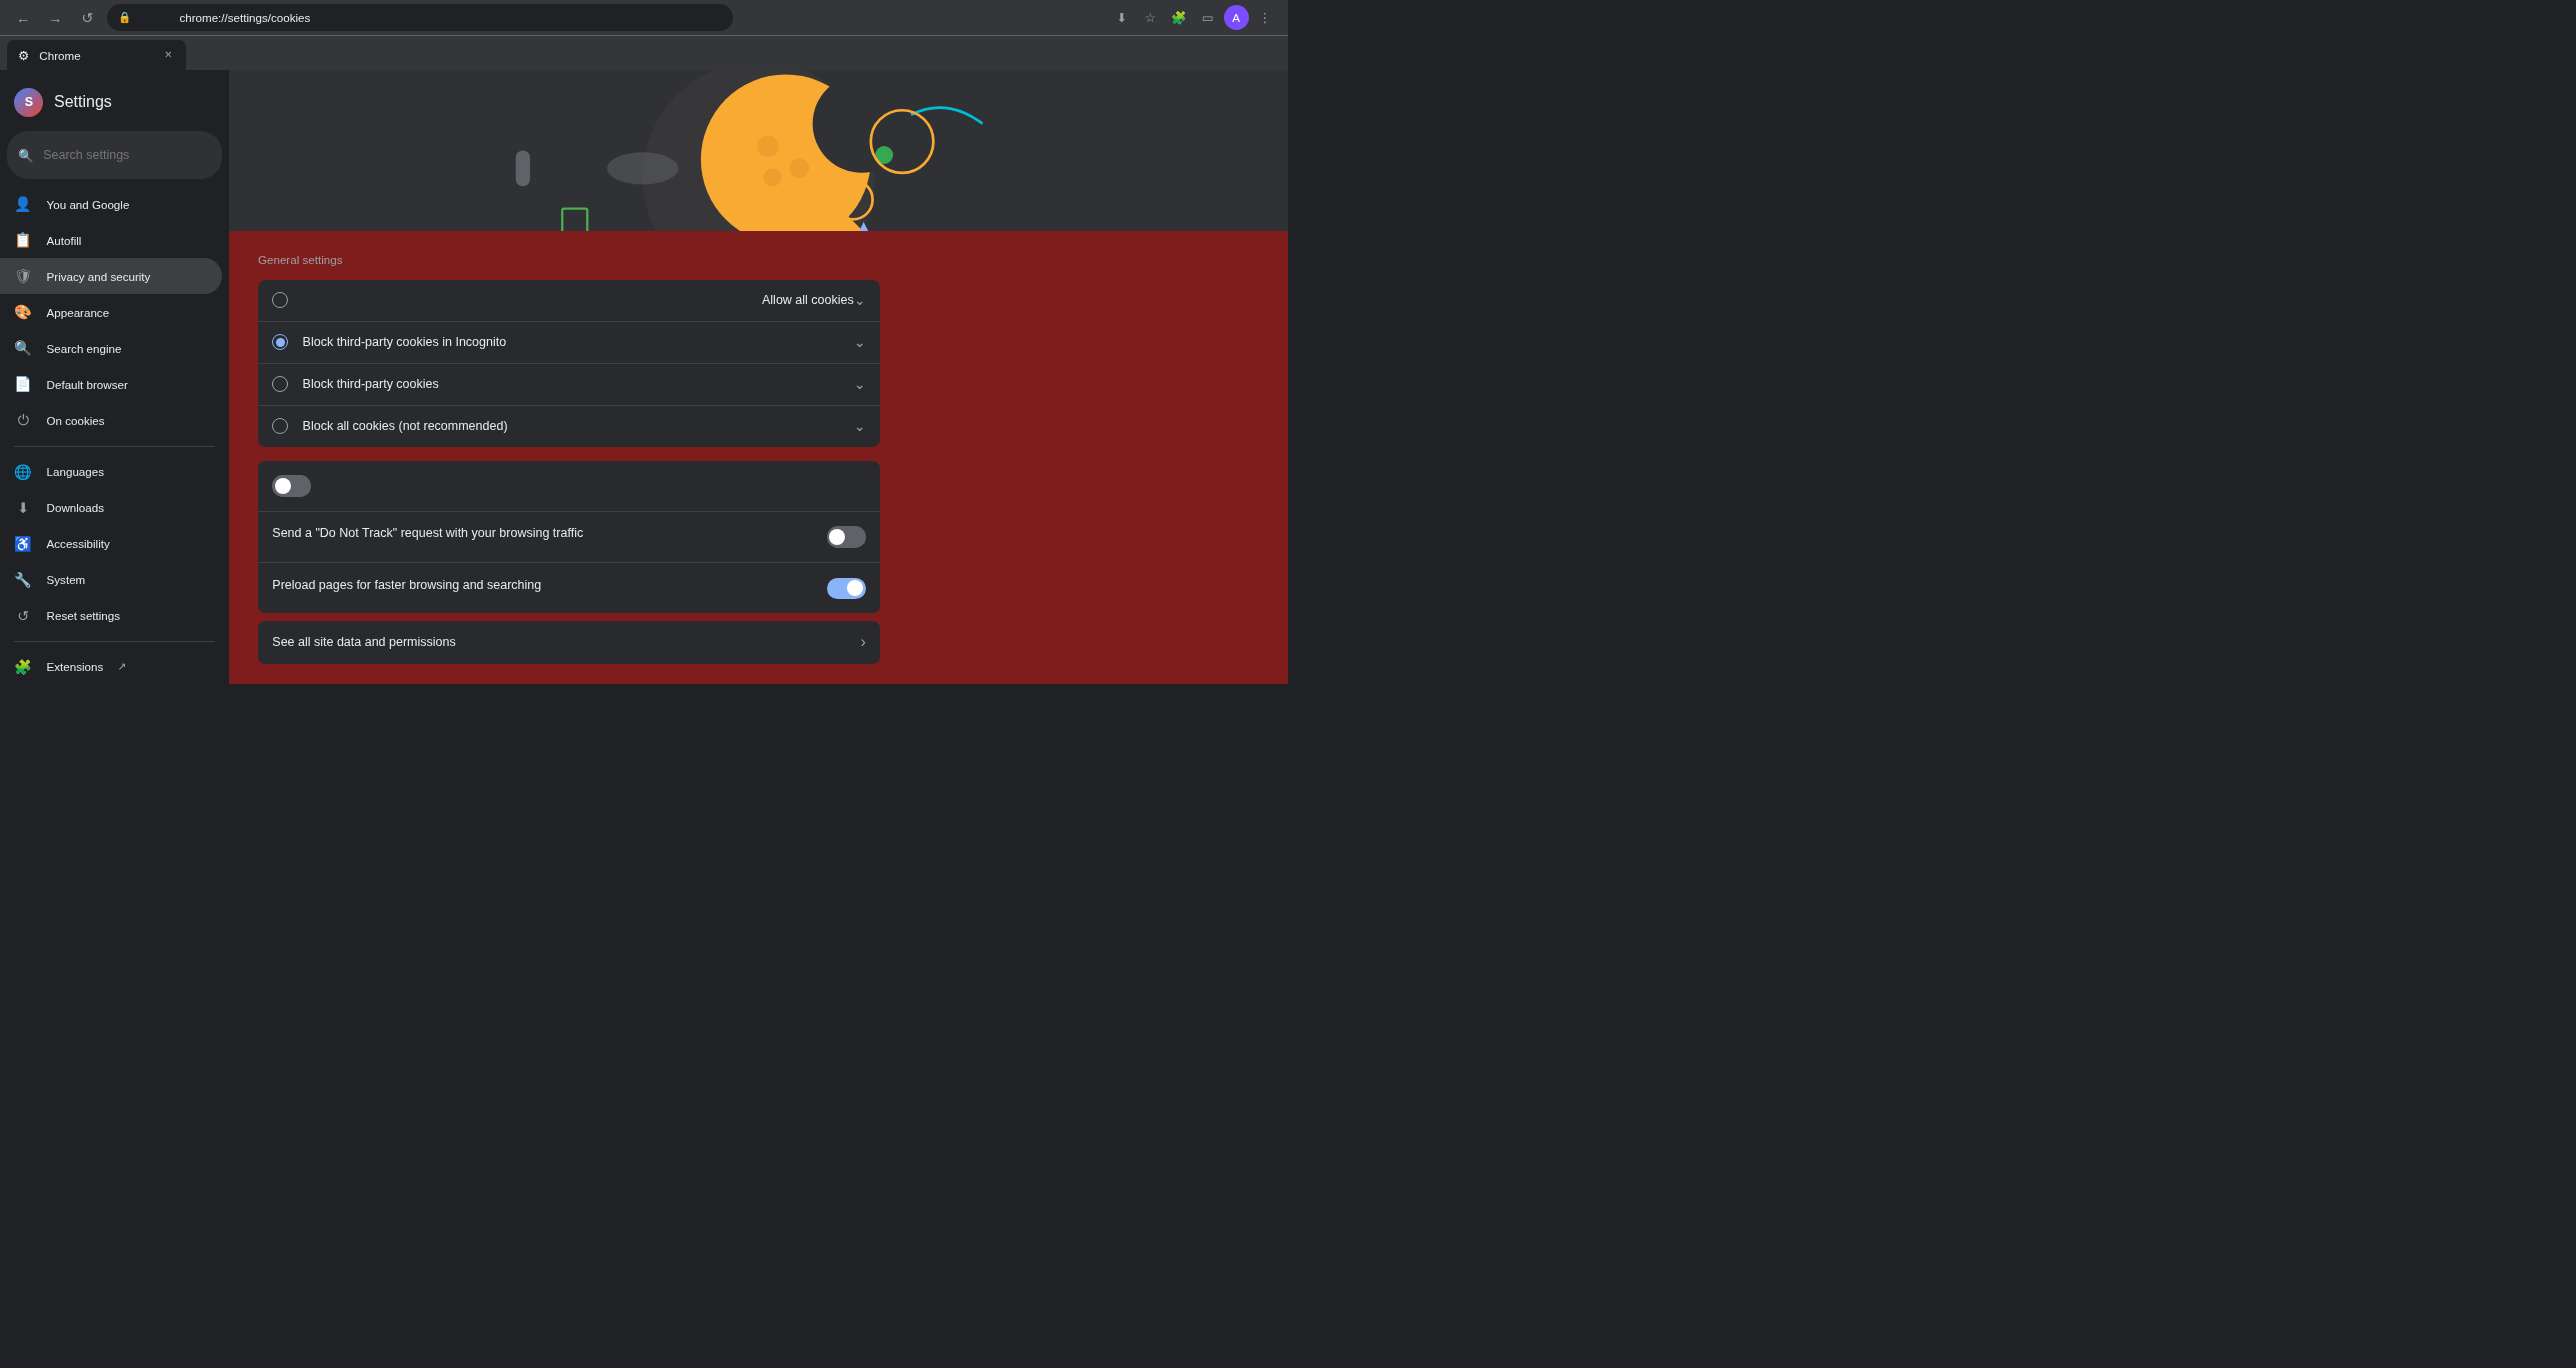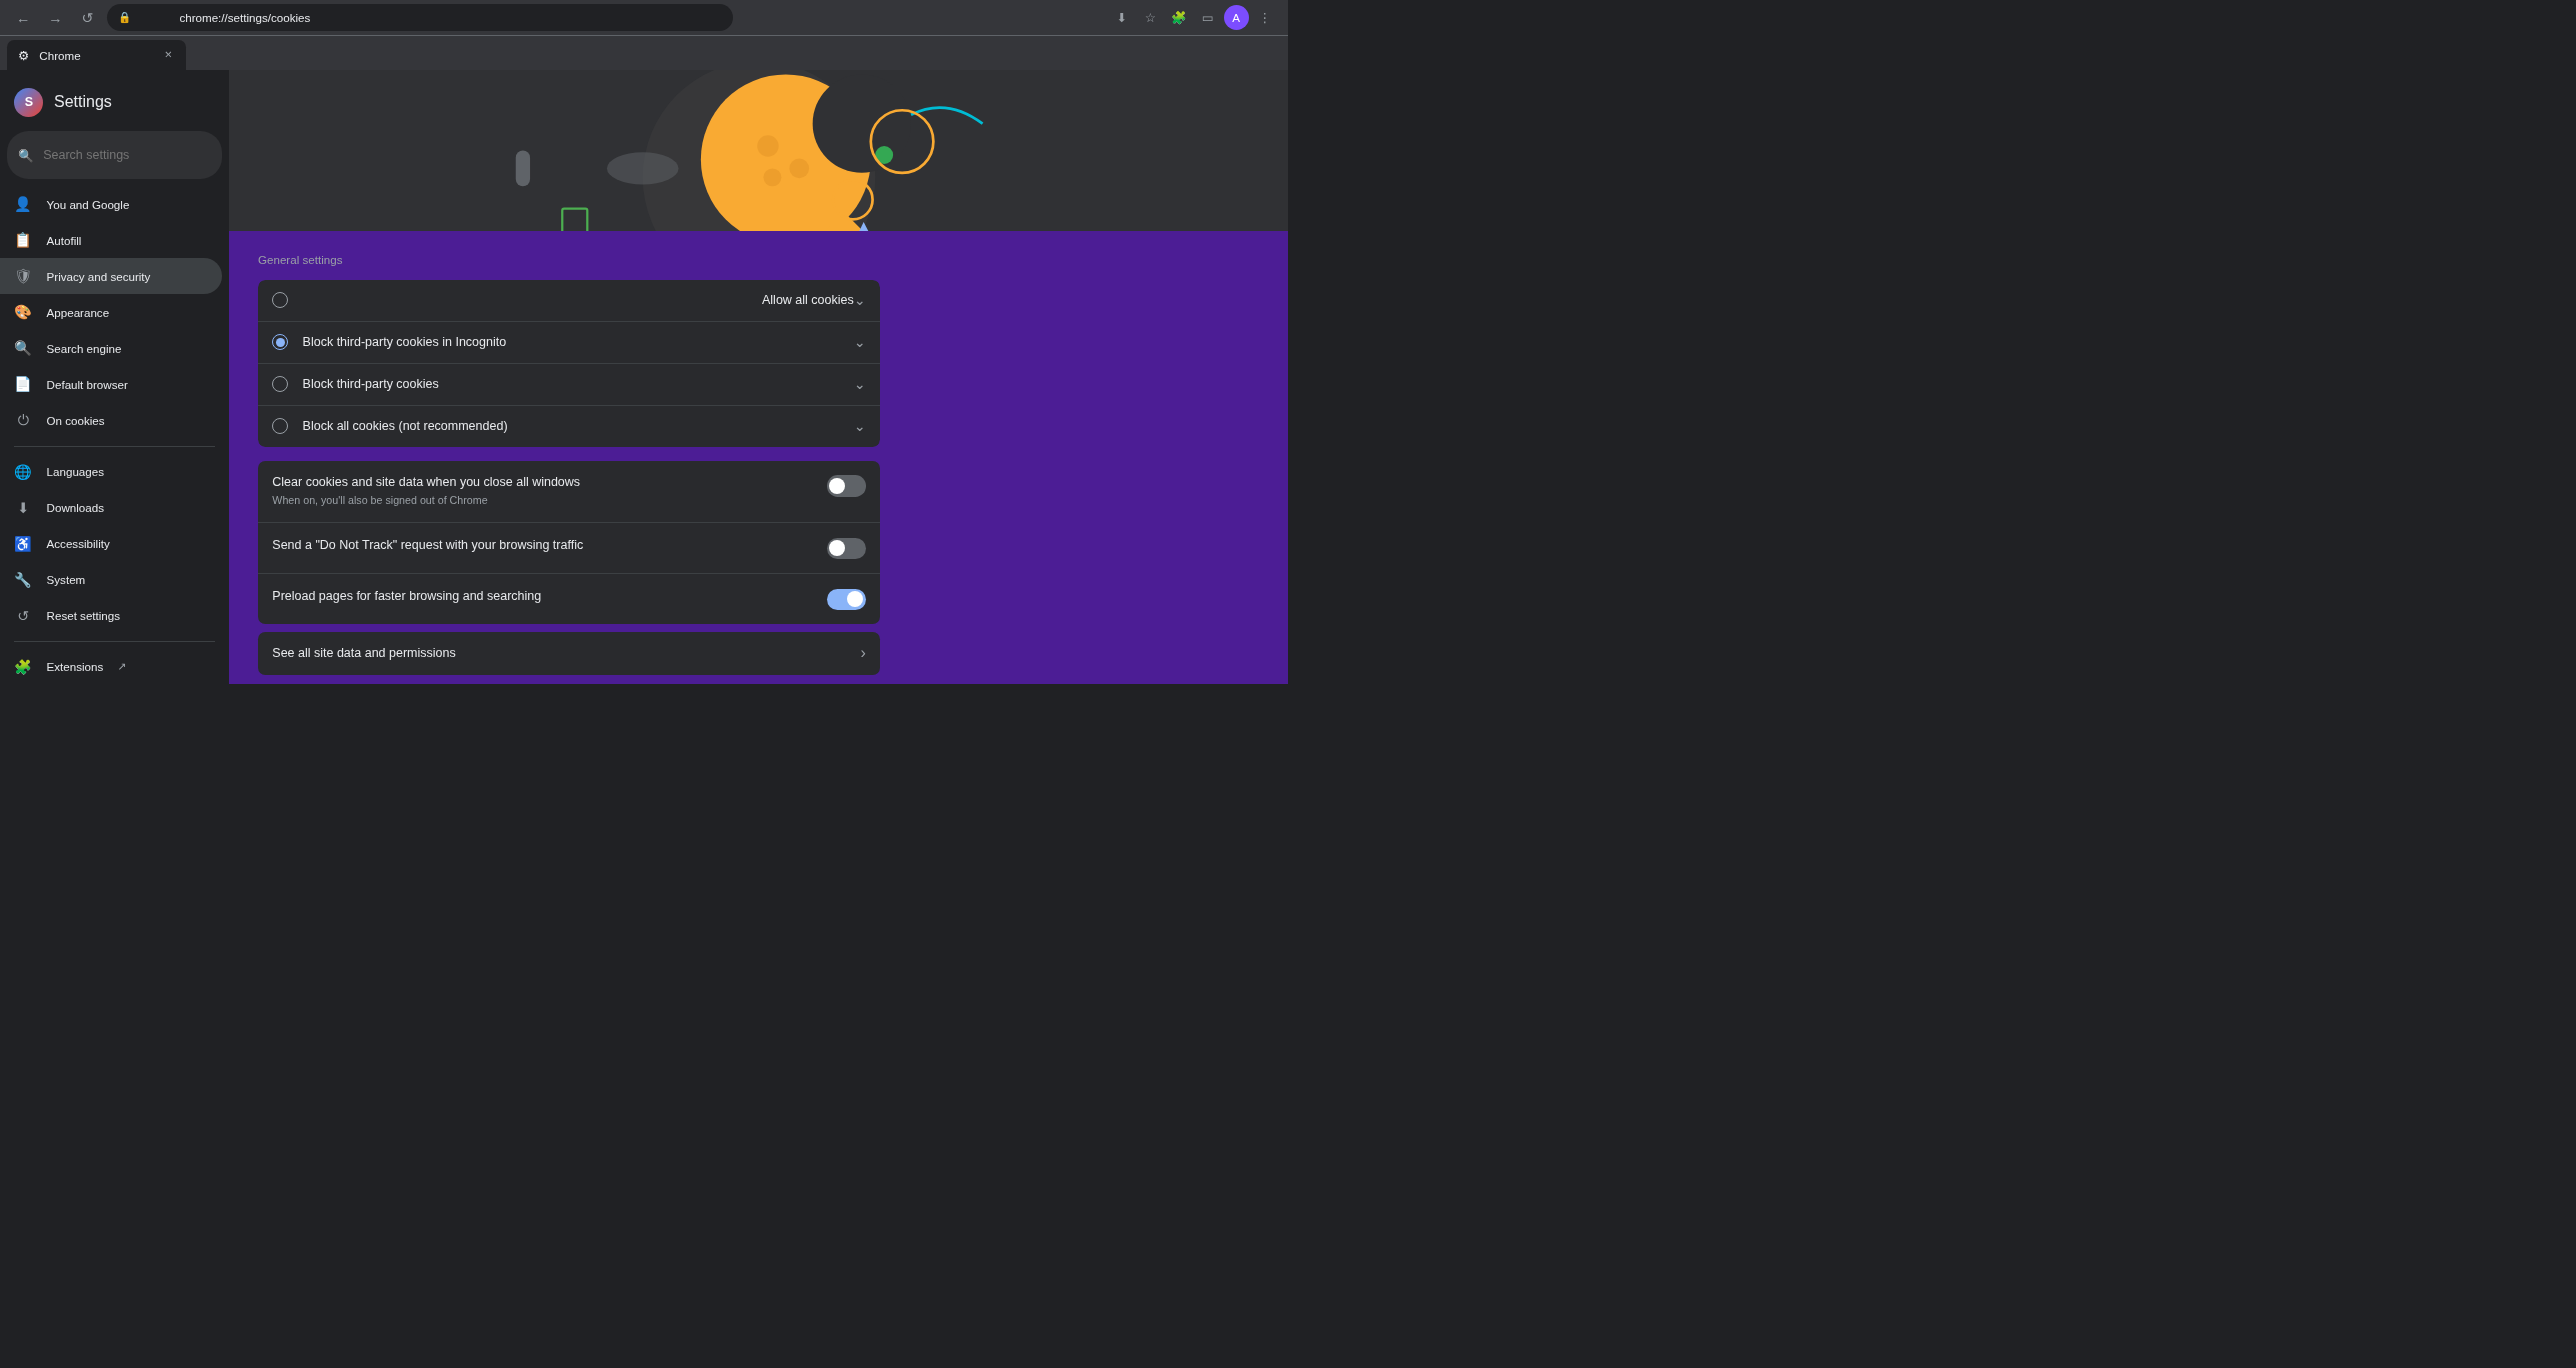--- a/index.html
+++ b/index.html
@@ -174,21 +174,21 @@
     }
     .sidebar-item.active { background: #3c4043; }
     .sidebar-item-icon { width: 18px; height: 18px; display: flex; align-items: center; justify-content: center; color: #9aa0a6; font-size: 14.3px; }
     .sidebar-item-label { font-size: 11.6px; }
     .sidebar-divider { height: 0.9px; background: #3c4043; margin: 7.2px 14.3px; }
 
     
     .content-area {
       flex: 1;
       overflow-y: auto;
-      background: #4c1d95;
+      background: #7f1d1d;
     }
 
     .cookie-illustration {
       background: #303134;
       height: 161px;
       display: flex;
       align-items: center;
       justify-content: center;
       overflow: hidden;
       position: relative;
@@ -466,24 +466,20 @@
           <div class="radio-btn"></div>
           <span class="option-label">Block all cookies (not recommended)</span>
           <span class="chevron-icon">⌄</span>
         </div>
 
       </div>
 
       <div class="toggle-settings-group">
 
         <div class="toggle-setting">
-          <div class="toggle-setting-content">
-            <div class="toggle-setting-title">Clear cookies and site data when you close all windows</div>
-            <div class="toggle-setting-desc">When on, you'll also be signed out of Chrome</div>
-          </div>
           <div class="toggle">
             <div class="toggle-thumb"></div>
           </div>
         </div>
 
         <div class="toggle-setting">
           <div class="toggle-setting-content">
             <div class="toggle-setting-title">Send a "Do Not Track" request with your browsing traffic</div>
           </div>
           <div class="toggle">

